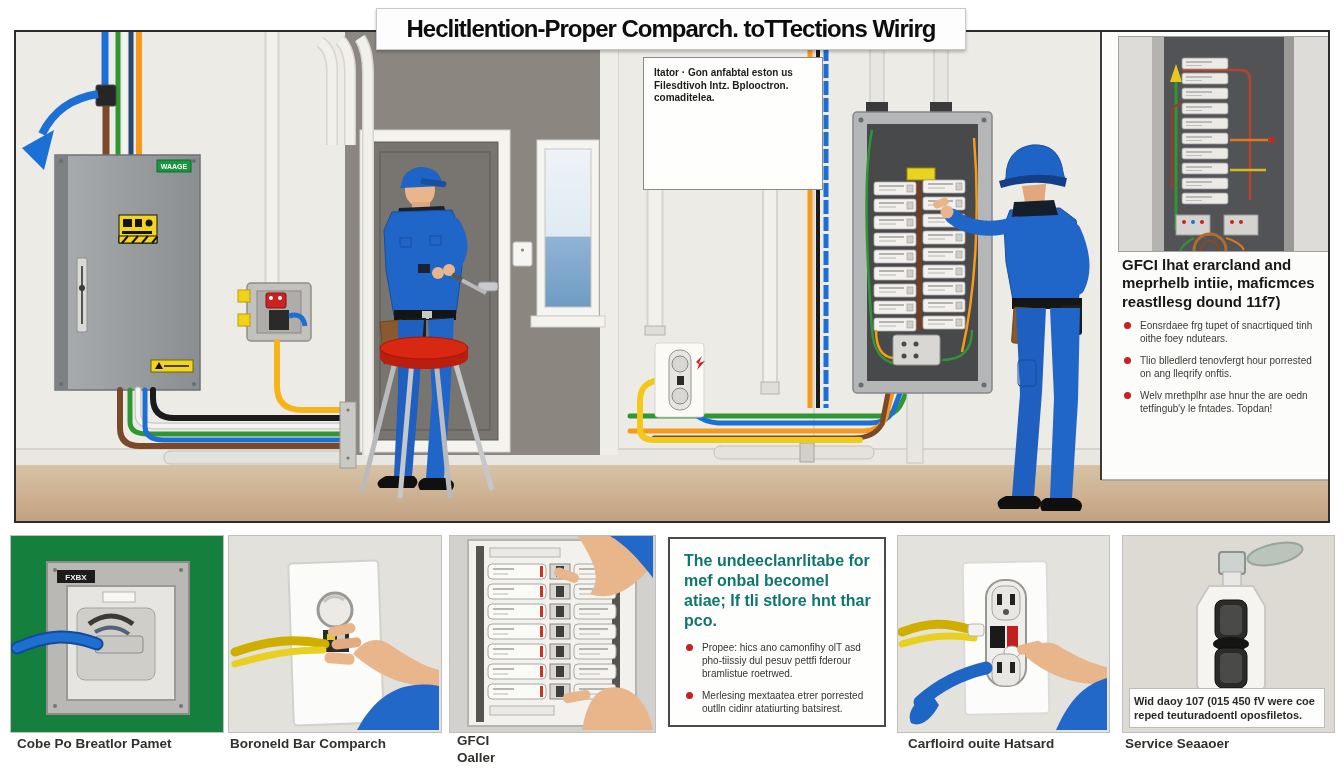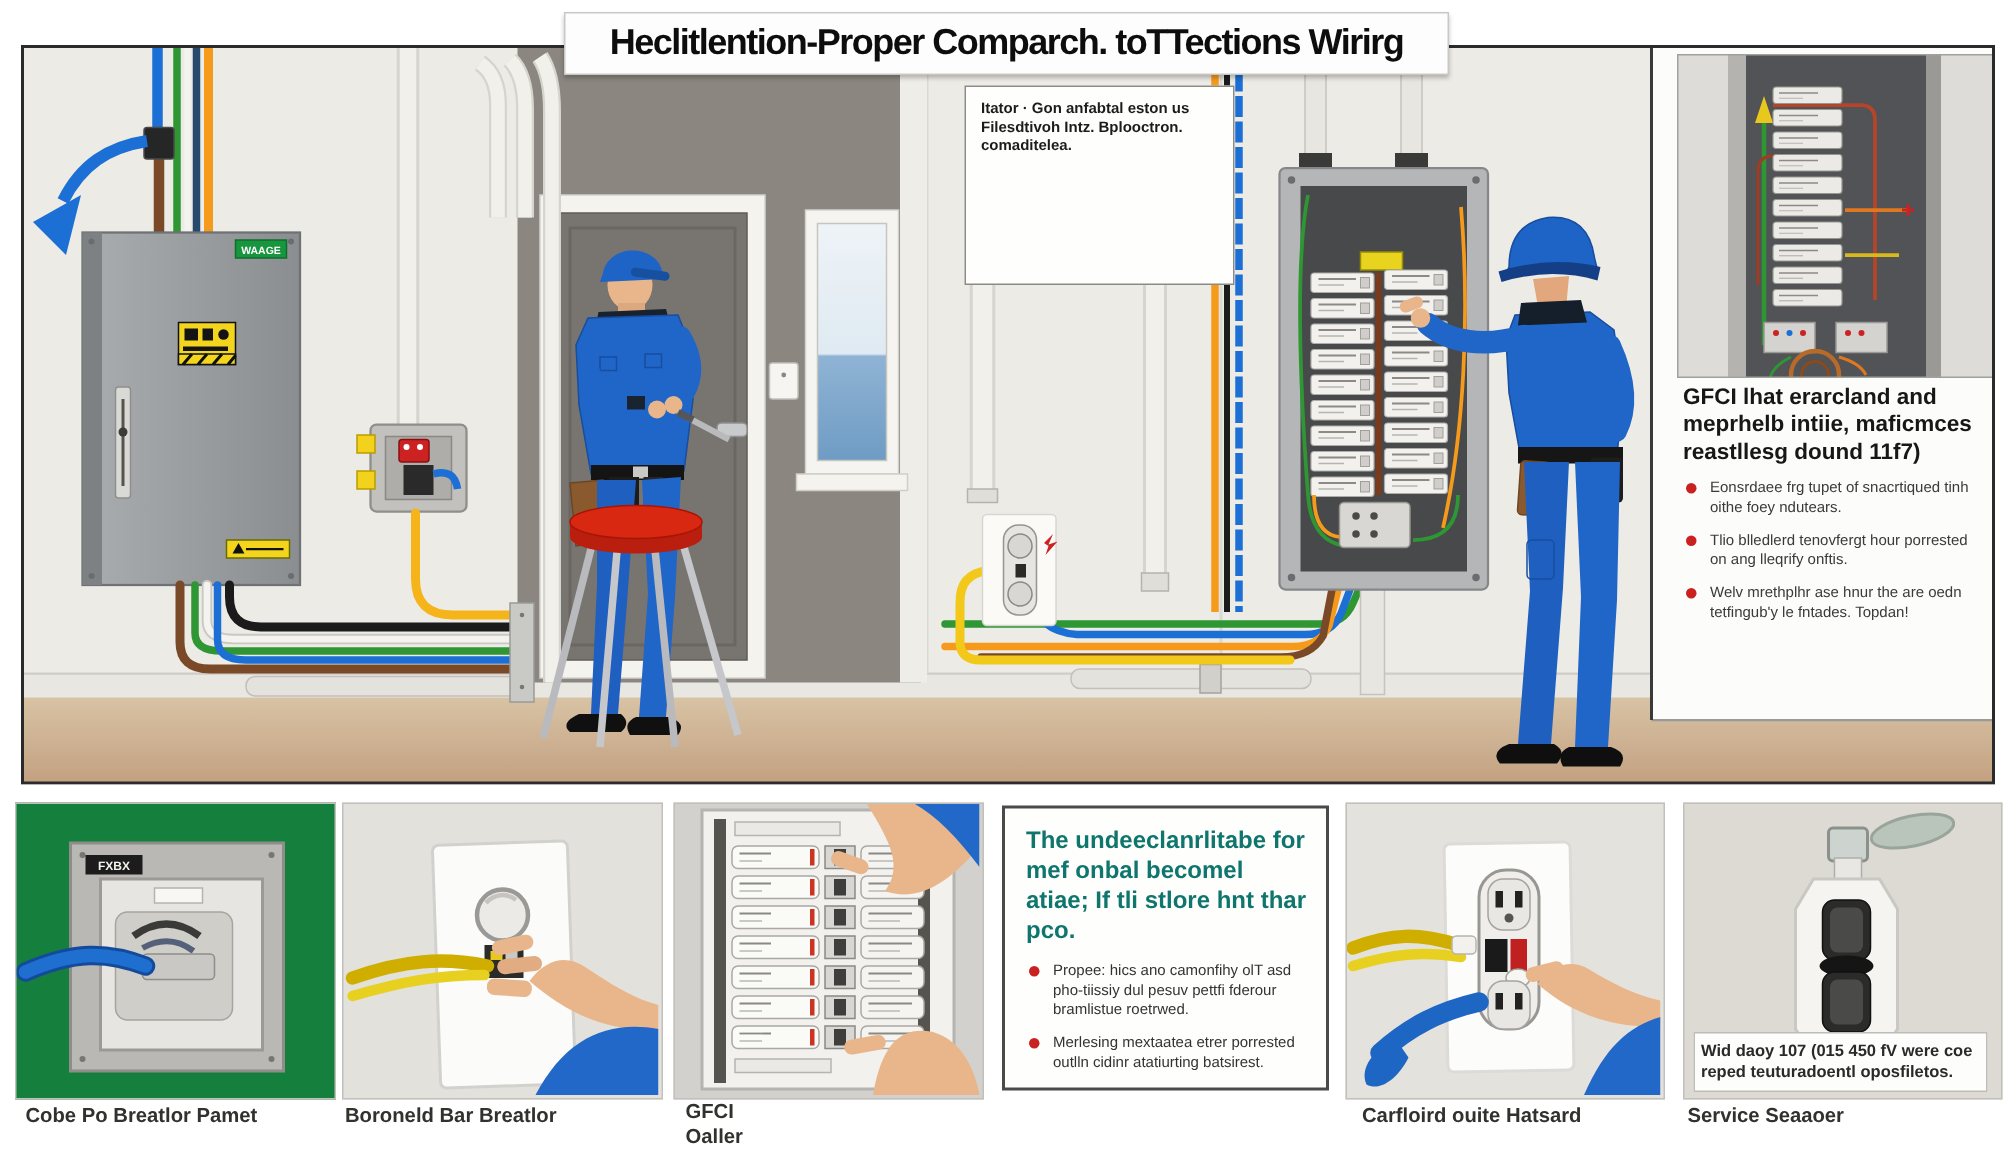--- a/index.html
+++ b/index.html
@@ -491,20 +491,20 @@
       <ellipse cx="108" cy="108" rx="18" ry="7" fill="#151515"></ellipse>
       <rect x="92" y="112" width="32" height="40" rx="8" fill="#2b2b2a" stroke="#111"></rect>
       <rect x="97" y="117" width="22" height="30" rx="5" fill="#4a4a48"></rect>
     </svg>
     <div class="p5caption">
       <span>Wid daoy 107 (015 450 fV were coe reped teuturadoentl oposfiletos.</span>
     </div>
   </div>
 
   <div class="caption" style="left:17px;top:736px;">Cobe Po Breatlor Pamet</div>
-  <div class="caption" style="left:230px;top:736px;">Boroneld Bar Breatlor</div>
+  <div class="caption" style="left:230px;top:736px;">Boroneld Bar Comparch</div>
   <div class="caption" style="left:457px;top:733px;">
     <div>GFCI</div>
     <div>Oaller</div>
   </div>
   <div class="caption" style="left:908px;top:736px;">Carfloird ouite Hatsard</div>
   <div class="caption" style="left:1125px;top:736px;">Service Seaaoer</div>
 </div>
 
 </body></html>

